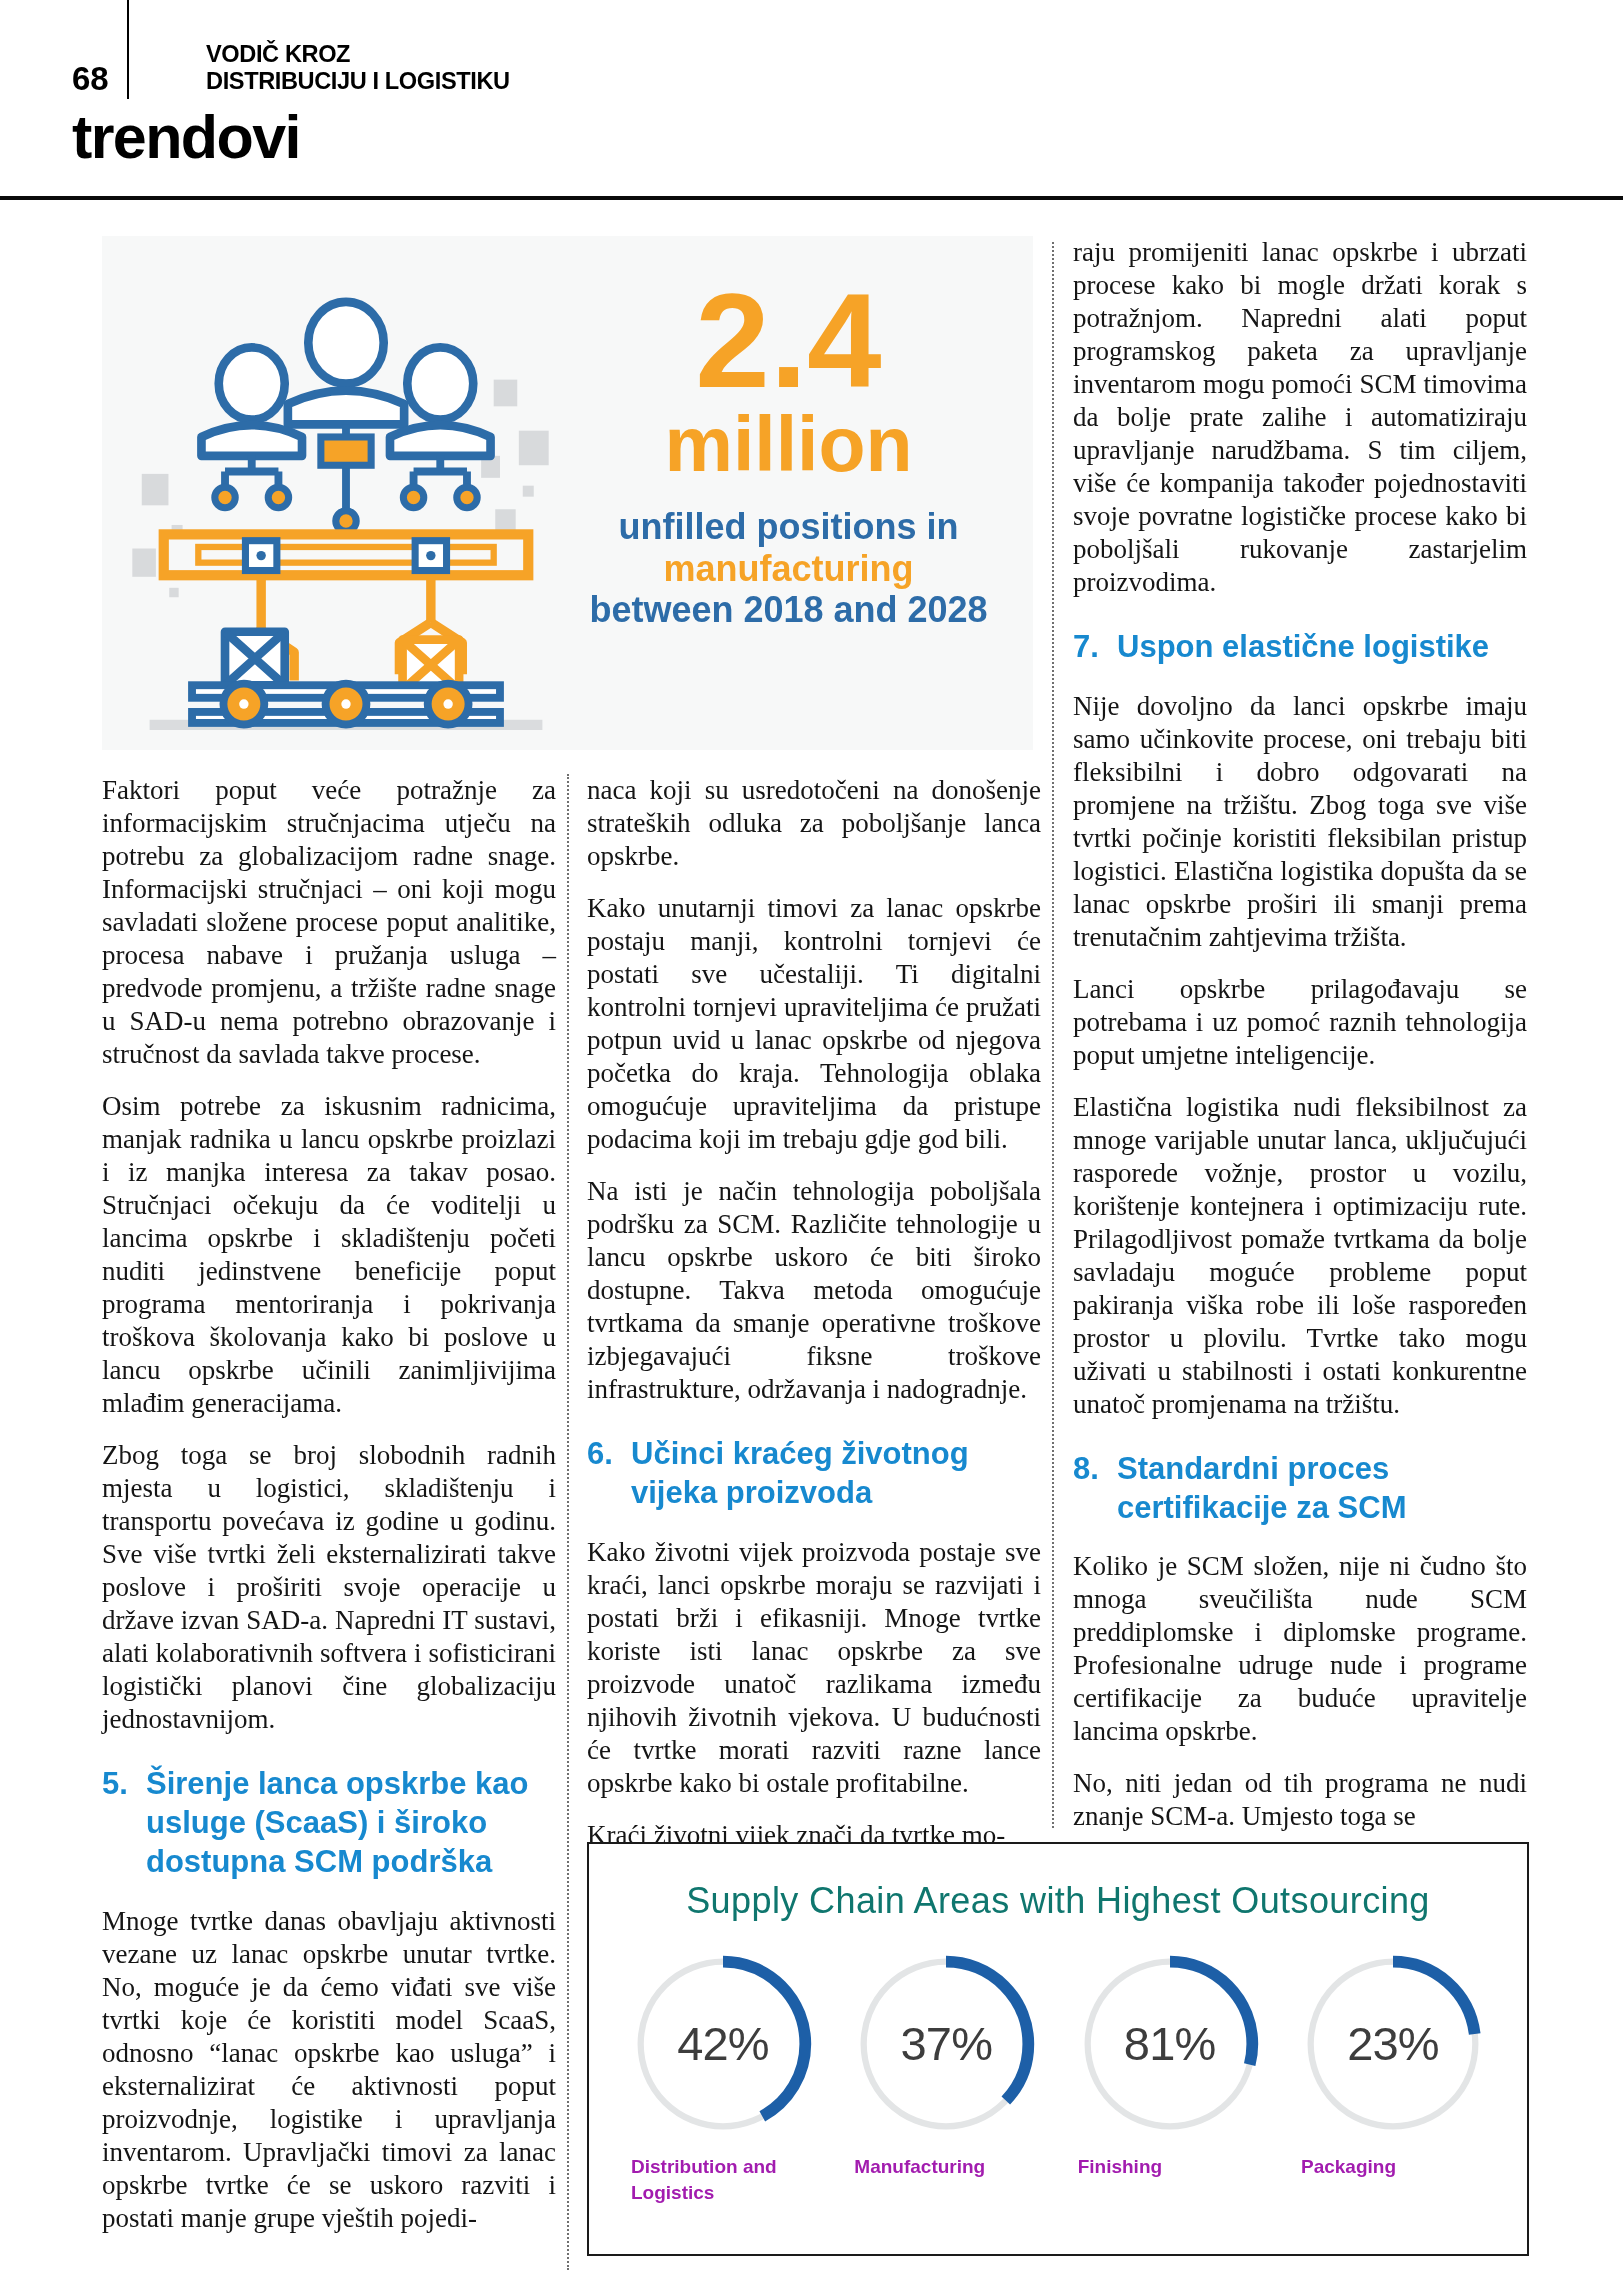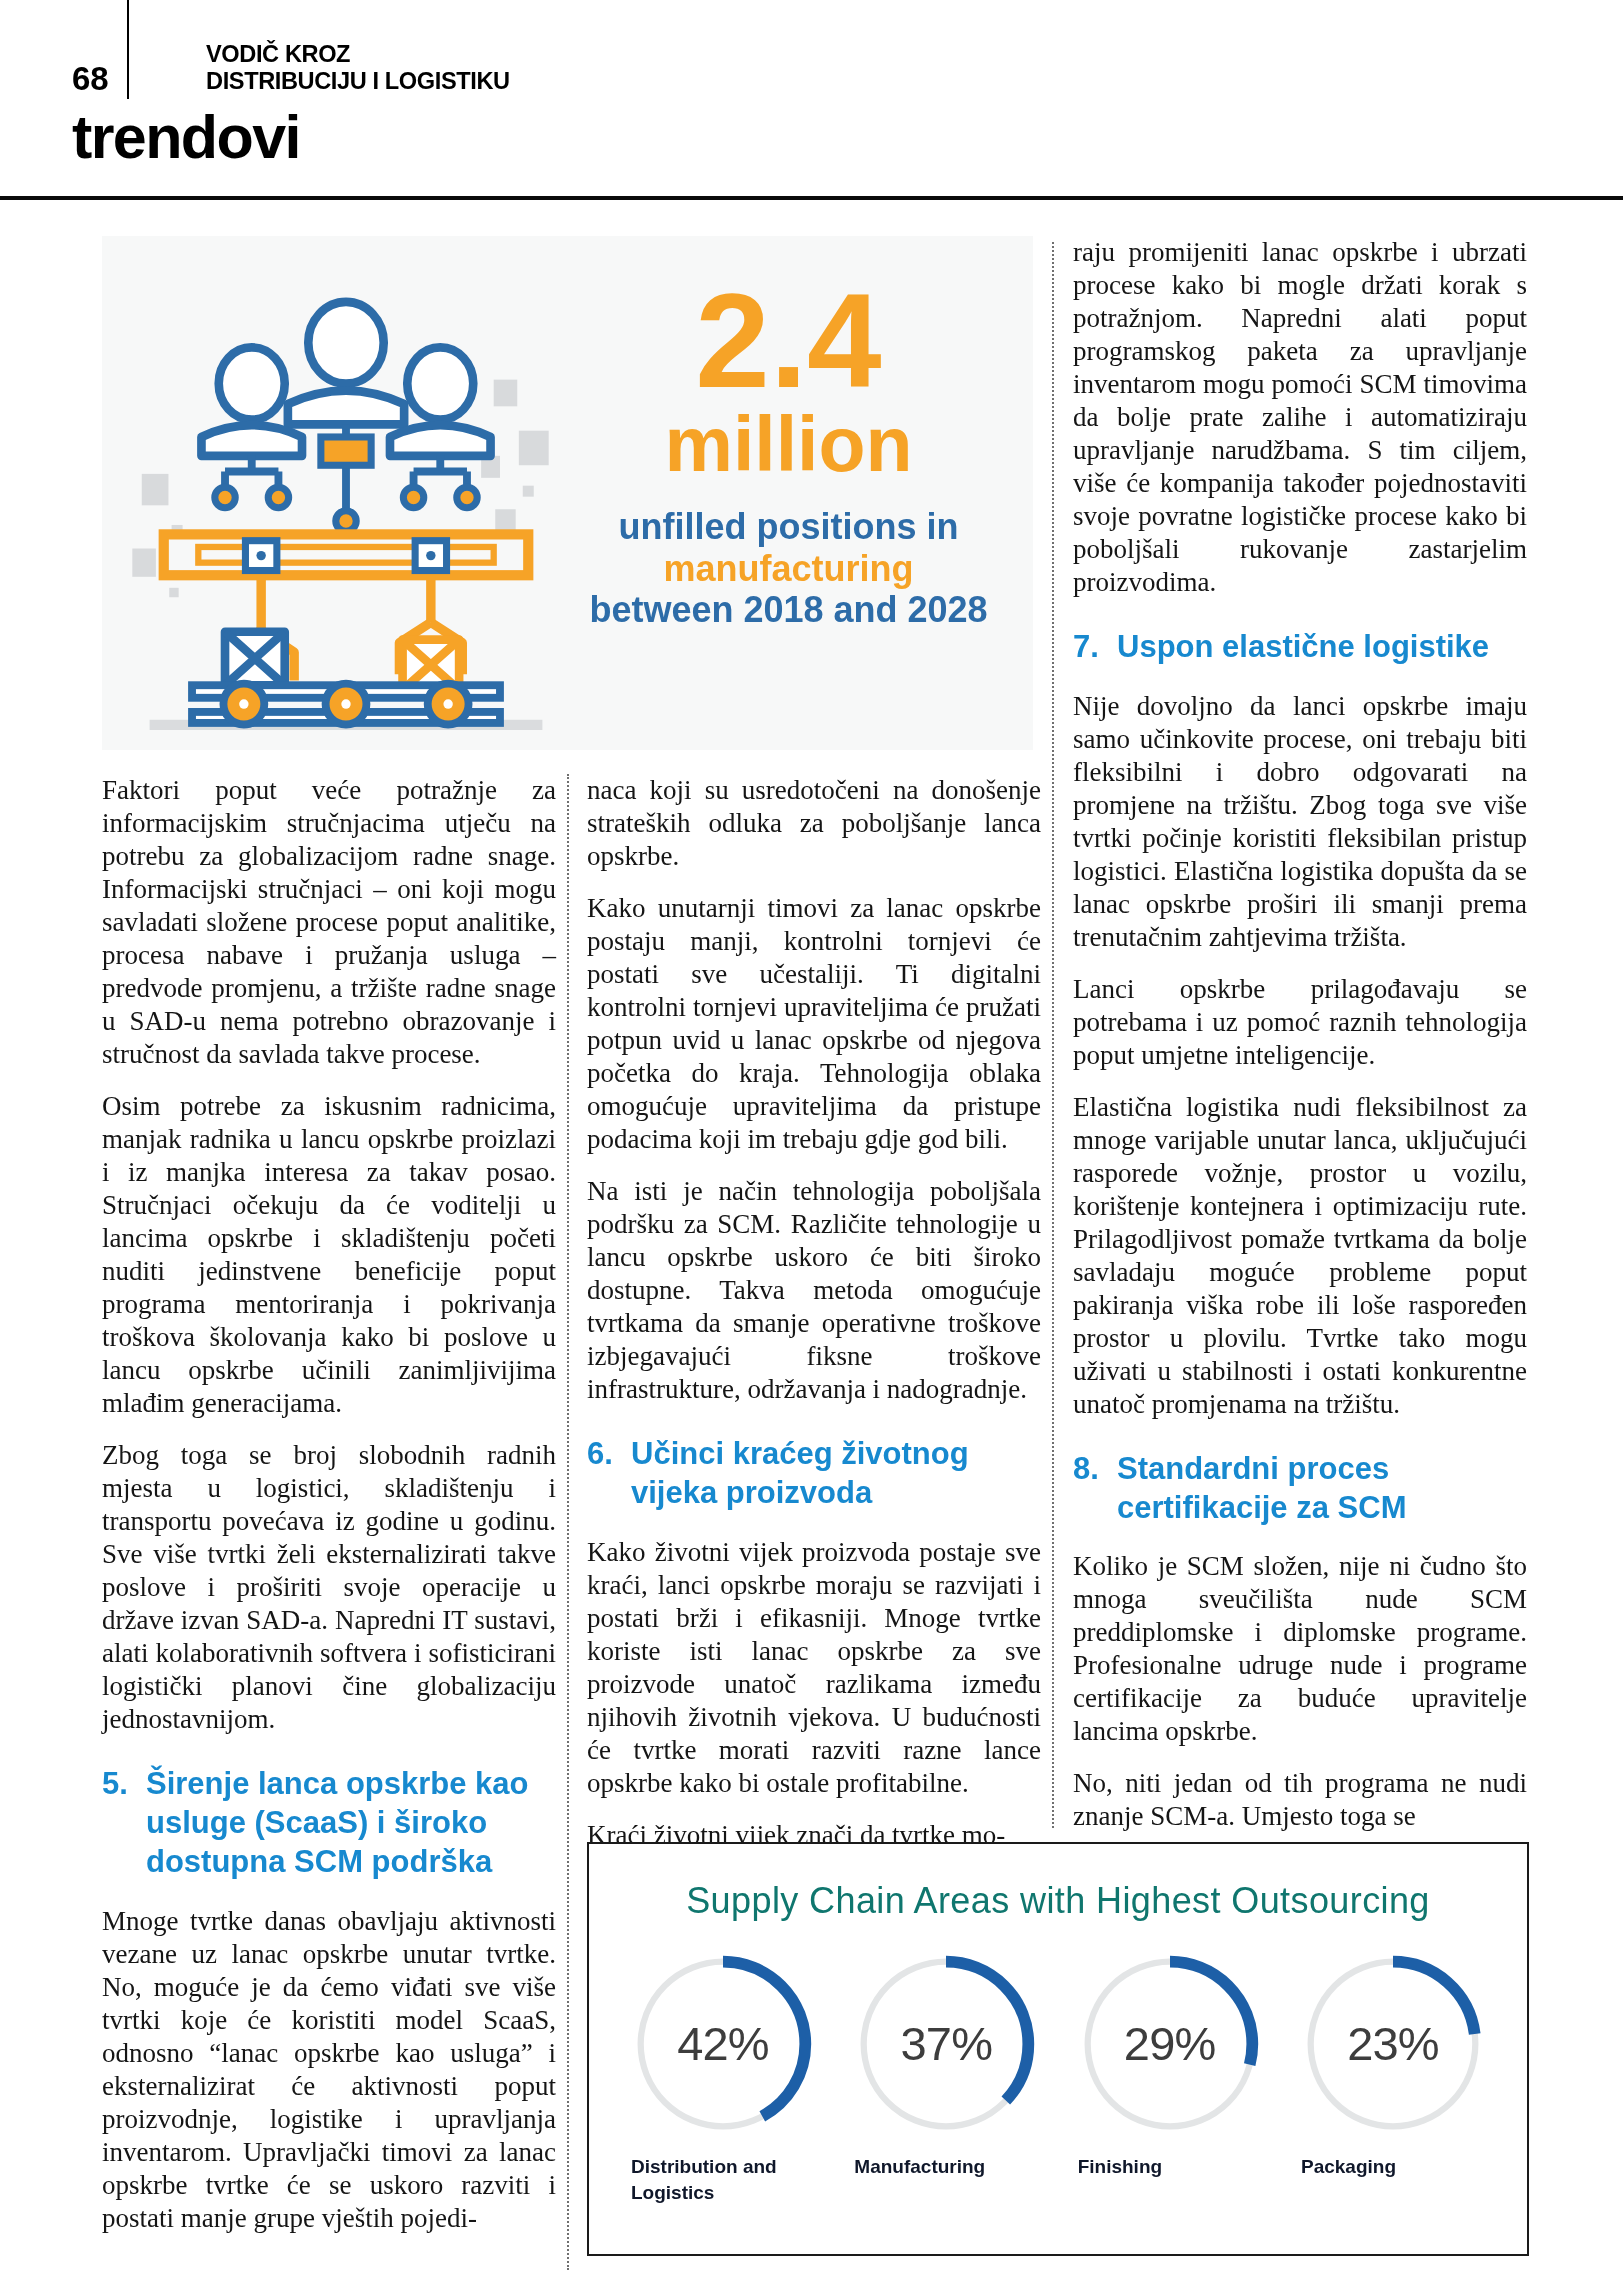--- a/index.html
+++ b/index.html
@@ -87,21 +87,21 @@
     padding:0 31px;margin-top:23.6px;
   }
   .ring-item{width:206px;}
   .ring-wrap{position:relative;width:196px;height:196px;margin:0 auto;}
   .ring-pct{
     position:absolute;inset:0;display:flex;align-items:center;justify-content:center;
     font-size:47px;color:#3d3d3d;font-weight:400;letter-spacing:-0.8px;
   }
   .ring-label{
     margin:12.6px 0 0 11px;
-    font-size:19px;line-height:1.35;color:#0f172a;font-weight:bold;
+    font-size:19px;line-height:1.35;color:#a21caf;font-weight:bold;
     text-align:left;
   }
 </style>
 </head>
 <body>
 
 <div class="page-number">68</div>
 <div class="header-vline"></div>
 <div class="publication">VODIČ KROZ
 DISTRIBUCIJU I LOGISTIKU</div>
@@ -274,21 +274,21 @@
       </div>
       <div class="ring-label">Manufacturing</div>
     </div>
 
     <div class="ring-item">
       <div class="ring-wrap">
         <svg width="196" height="196" viewBox="0 0 250 250">
           <circle cx="125" cy="125" r="105" fill="none" stroke="#e3e5e6" stroke-width="8"></circle>
           <circle cx="125" cy="125" r="105" fill="none" stroke="#1d5fa7" stroke-width="15" transform="rotate(-90 125 125)" stroke-dasharray="191.3229926036184 659.7344572538566"></circle>
         </svg>
-        <div class="ring-pct">29%</div>
+        <div class="ring-pct">81%</div>
       </div>
       <div class="ring-label">Finishing</div>
     </div>
 
     <div class="ring-item">
       <div class="ring-wrap">
         <svg width="196" height="196" viewBox="0 0 250 250">
           <circle cx="125" cy="125" r="105" fill="none" stroke="#e3e5e6" stroke-width="8"></circle>
           <circle cx="125" cy="125" r="105" fill="none" stroke="#1d5fa7" stroke-width="15" transform="rotate(-90 125 125)" stroke-dasharray="151.73892516838703 659.7344572538566"></circle>
         </svg>

